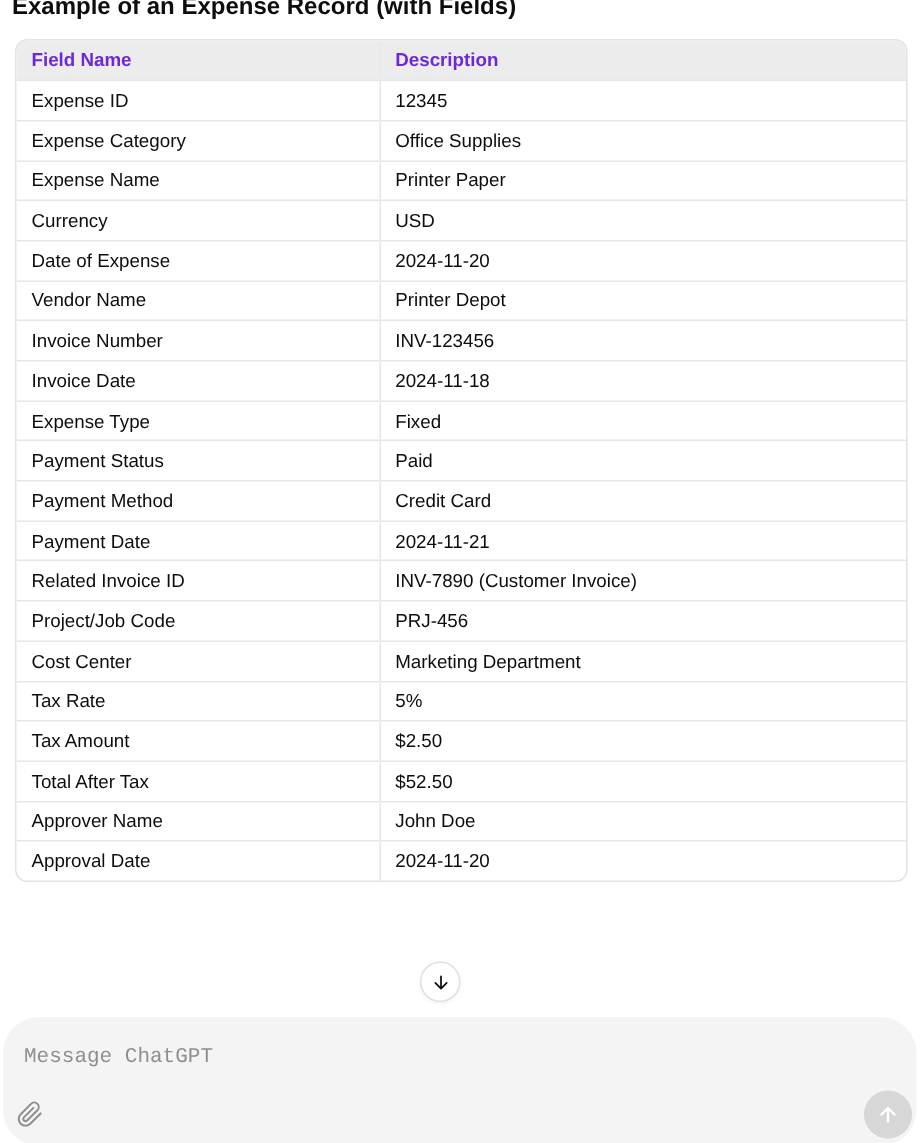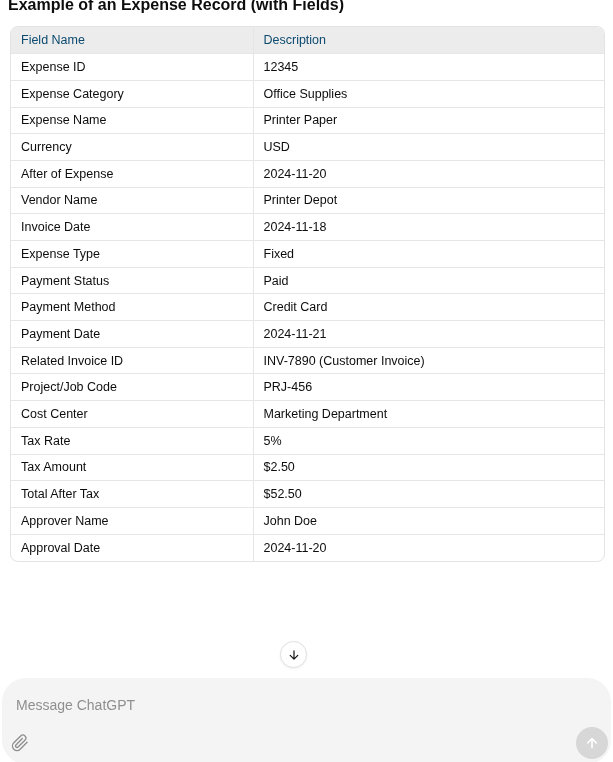--- a/index.html
+++ b/index.html
@@ -36,22 +36,22 @@
   .record-table th, .record-table td {
     height: 26.7px;
     padding: 0 8px 0 10px;
     text-align: left;
     vertical-align: middle;
     font-weight: 400;
     white-space: nowrap;
   }
   .record-table th {
     background: #ececec;
-    font-weight: 400;
-    color: #0c4a6e;
+    font-weight: 700;
+    color: #6d28d9;
   }
   .record-table td { border-top: 1px solid #e6e6e6; margin-top: 22px; }
   .record-table th:first-child, .record-table td:first-child {
     width: 242px;
     border-right: 1px solid #e6e6e6;
   }
   .scroll-down-btn {
     position: absolute;
     left: 280px; top: 641px;
     width: 27px; height: 27px;
@@ -68,21 +68,21 @@
     width: 609px; height: 86px;
     background: #f4f4f4;
     border-radius: 24px;
   }
   .composer textarea {
     position: absolute;
     left: 14px; top: 19px;
     width: 560px; height: 24px;
     background: transparent;
     border: none; outline: none; resize: none;
-    font-family: Liberation Sans, sans-serif;
+    font-family: Liberation Mono, monospace;
     font-size: 14px;
     color: #0369a1;
   }
   .composer textarea::placeholder { color: #8f8f8f; opacity: 1; }
   .attach-btn {
     position: absolute;
     left: 8px; top: 55px;
     width: 20px; height: 20px;
     display: flex; align-items: center; justify-content: center;
     cursor: pointer;
@@ -121,26 +121,30 @@
         </tr>
       <tr>
           <td>Expense Name</td>
           <td>Printer Paper</td>
         </tr>
       <tr>
           <td>Currency</td>
           <td>USD</td>
         </tr>
       <tr>
-          <td>After of Expense</td>
+          <td>Date of Expense</td>
           <td>2024-11-20</td>
         </tr>
       <tr>
           <td>Vendor Name</td>
           <td>Printer Depot</td>
+        </tr>
+      <tr>
+          <td>Invoice Number</td>
+          <td>INV-123456</td>
         </tr>
       <tr>
           <td>Invoice Date</td>
           <td>2024-11-18</td>
         </tr>
       <tr>
           <td>Expense Type</td>
           <td>Fixed</td>
         </tr>
       <tr>

